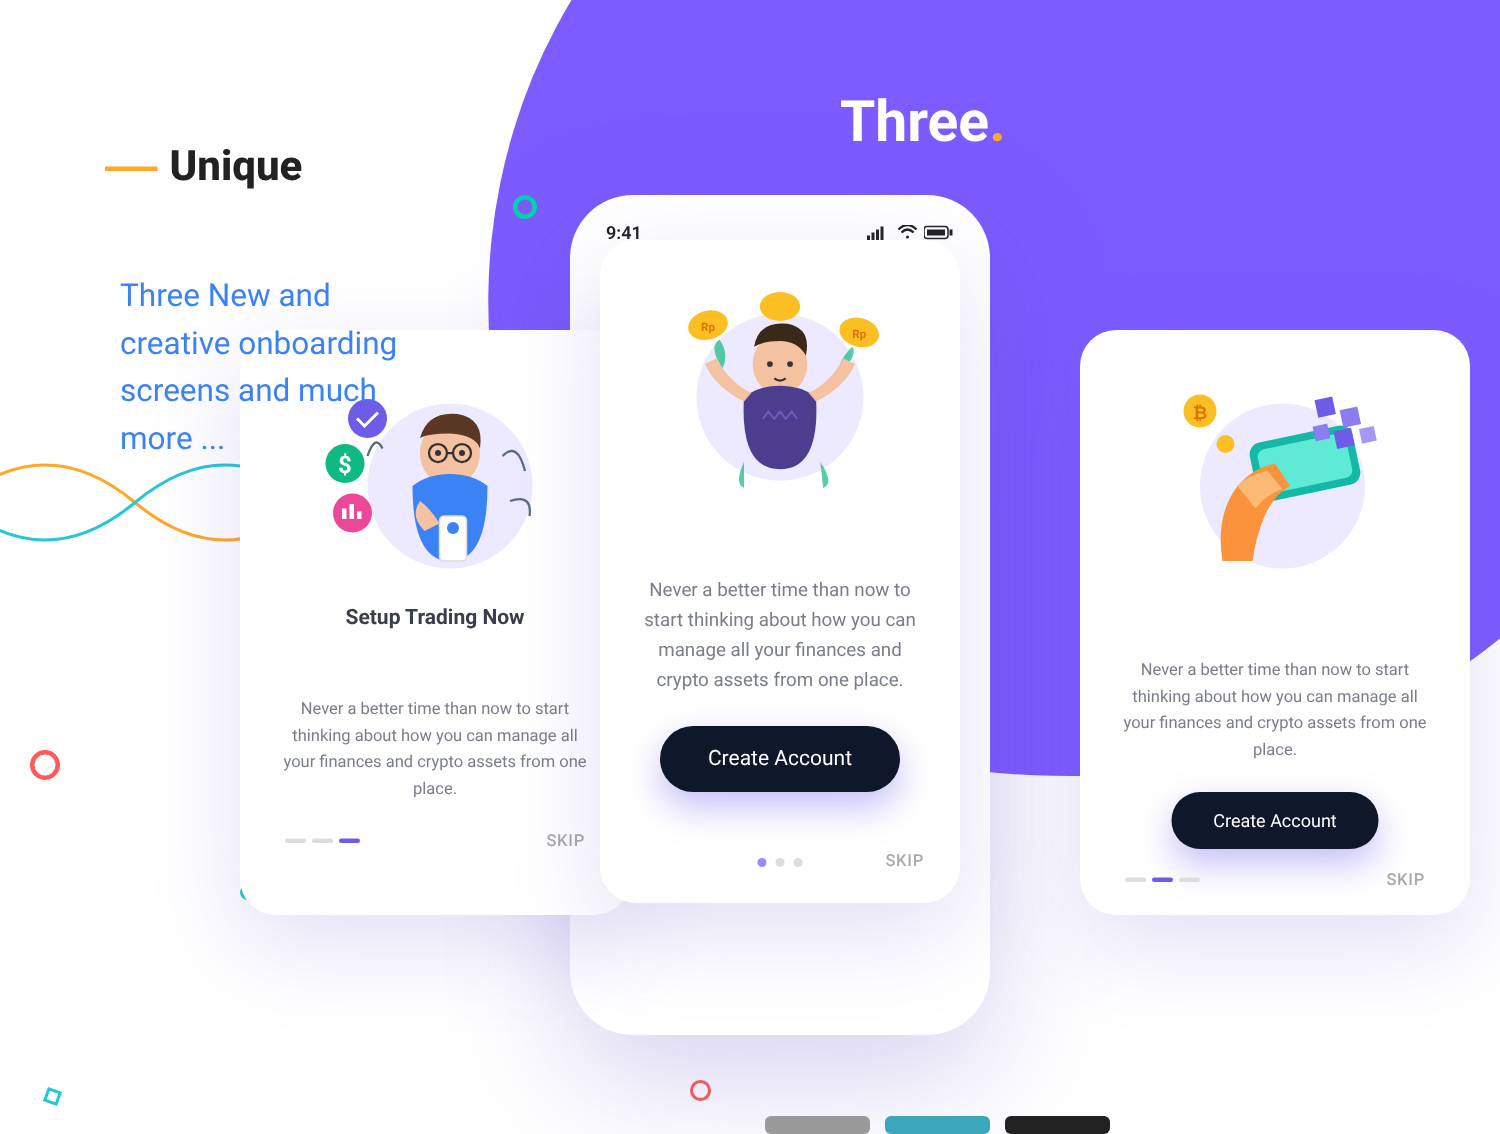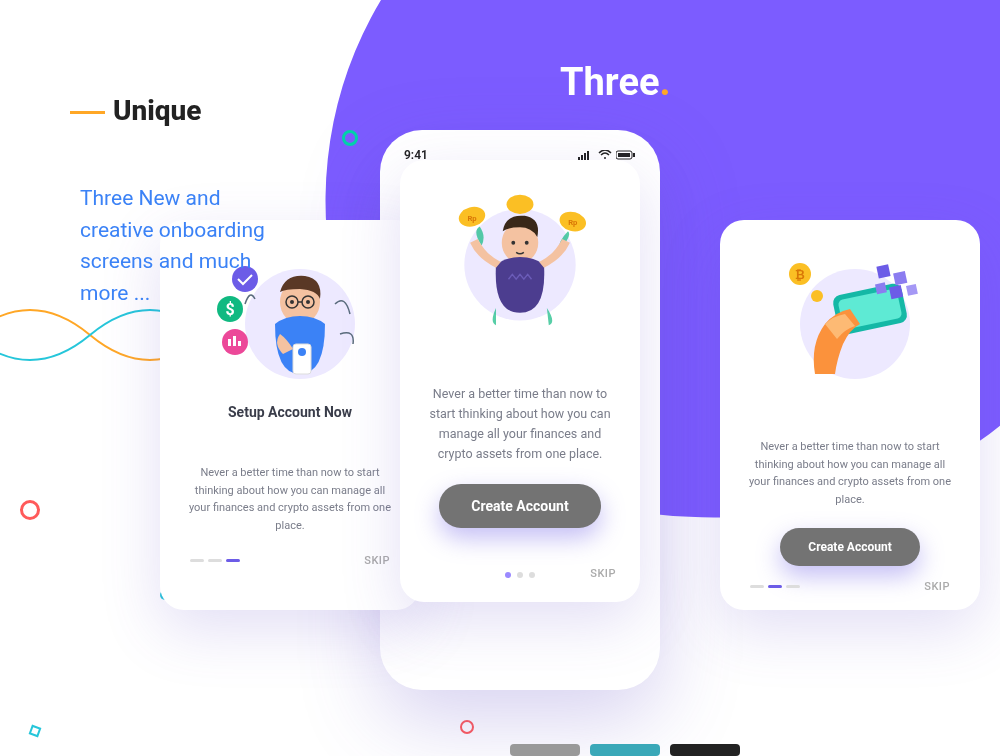--- a/index.html
+++ b/index.html
@@ -17,21 +17,21 @@
 .card{position:absolute;background:#fff;border-radius:24px;box-shadow:0 20px 60px rgba(100,80,200,0.18);z-index:4;padding:24px;}
 .card-left{top:220px;left:160px;width:260px;height:390px;}
 .card-right{top:220px;left:720px;width:260px;height:390px;}
 .card-center{top:160px;left:400px;width:240px;height:auto;z-index:6;padding-top:10px;}
 .illus-wrap{width:100%;height:150px;display:flex;align-items:flex-start;justify-content:center;margin-bottom:10px;}
 .card-center .illus-wrap{height:160px;margin-top:10px;}
 .card-title{font-size:14px;font-weight:700;color:#3a3d4a;text-align:center;margin:10px 0 12px;}
 .card-center .card-title{font-size:18px;}
 .card-desc{font-size:11px;color:#7a7d8a;text-align:center;line-height:1.6;margin-bottom:20px;padding:0 4px;margin-top:44px;}
 .card-center .card-desc{font-size:12.5px;}
-.btn{display:block;margin:0 auto 14px;background:#737373;color:#fff;border:none;padding:12px 28px;border-radius:40px;font-size:12px;font-weight:700;cursor:pointer;box-shadow:0 10px 24px rgba(108,92,231,0.4);}
+.btn{display:block;margin:0 auto 14px;background:#0f172a;color:#fff;border:none;padding:12px 28px;border-radius:40px;font-size:12px;font-weight:400;cursor:pointer;box-shadow:0 10px 24px rgba(108,92,231,0.4);}
 .card-center .btn{padding:14px 32px;font-size:14px;}
 .card-footer{display:flex;justify-content:space-between;align-items:center;padding:0 6px;}
 .dots{display:flex;gap:4px;}
 .dot-ind{width:14px;height:3px;background:#ddd;border-radius:2px;}
 .dot-ind.active{background:#6c5ce7;}
 .skip{font-size:11px;color:#aaa;font-weight:500;letter-spacing:0.5px;}
 .card-center .dots{justify-content:center;width:100%;gap:6px;}
 .card-center .dot-ind{width:6px;height:6px;border-radius:50%;}
 .card-center .dot-ind.active{background:#9b8aff;}
 .card-center .skip{position:absolute;bottom:22px;right:24px;}
@@ -118,21 +118,21 @@
         <circle cx="103" cy="58" r="2" fill="#333"></circle>
       <circle cx="87" cy="58" r="6" fill="none" stroke="#333" stroke-width="1.5"></circle>
         <circle cx="103" cy="58" r="6" fill="none" stroke="#333" stroke-width="1.5"></circle>
         <line x1="93" y1="58" x2="97" y2="58" stroke="#333" stroke-width="1.5"></line>
       <path d="M70,80 Q70,130 95,130 Q120,130 120,80 Q110,72 95,72 Q80,72 70,80" fill="#3b82f6"></path>
       <rect x="88" y="100" width="18" height="30" rx="3" fill="#fff" stroke="#ddd"></rect>
         <circle cx="97" cy="108" r="4" fill="#3b82f6"></circle>
       <path d="M75,90 Q68,100 78,110 L88,105 Q82,95 75,90" fill="#f4c2a1"></path>
     </svg>
   </div>
-  <h3 class="card-title">Setup Account Now</h3>
+  <h3 class="card-title">Setup Trading Now</h3>
   <p class="card-desc">Never a better time than now to start thinking about how you can manage all your finances and crypto assets from one place.</p>
   <div class="card-footer">
     <div class="dots">
       <span class="dot-ind"></span>
       <span class="dot-ind"></span>
       <span class="dot-ind active"></span>
     </div>
     <span class="skip">SKIP</span>
   </div>
 </div>

